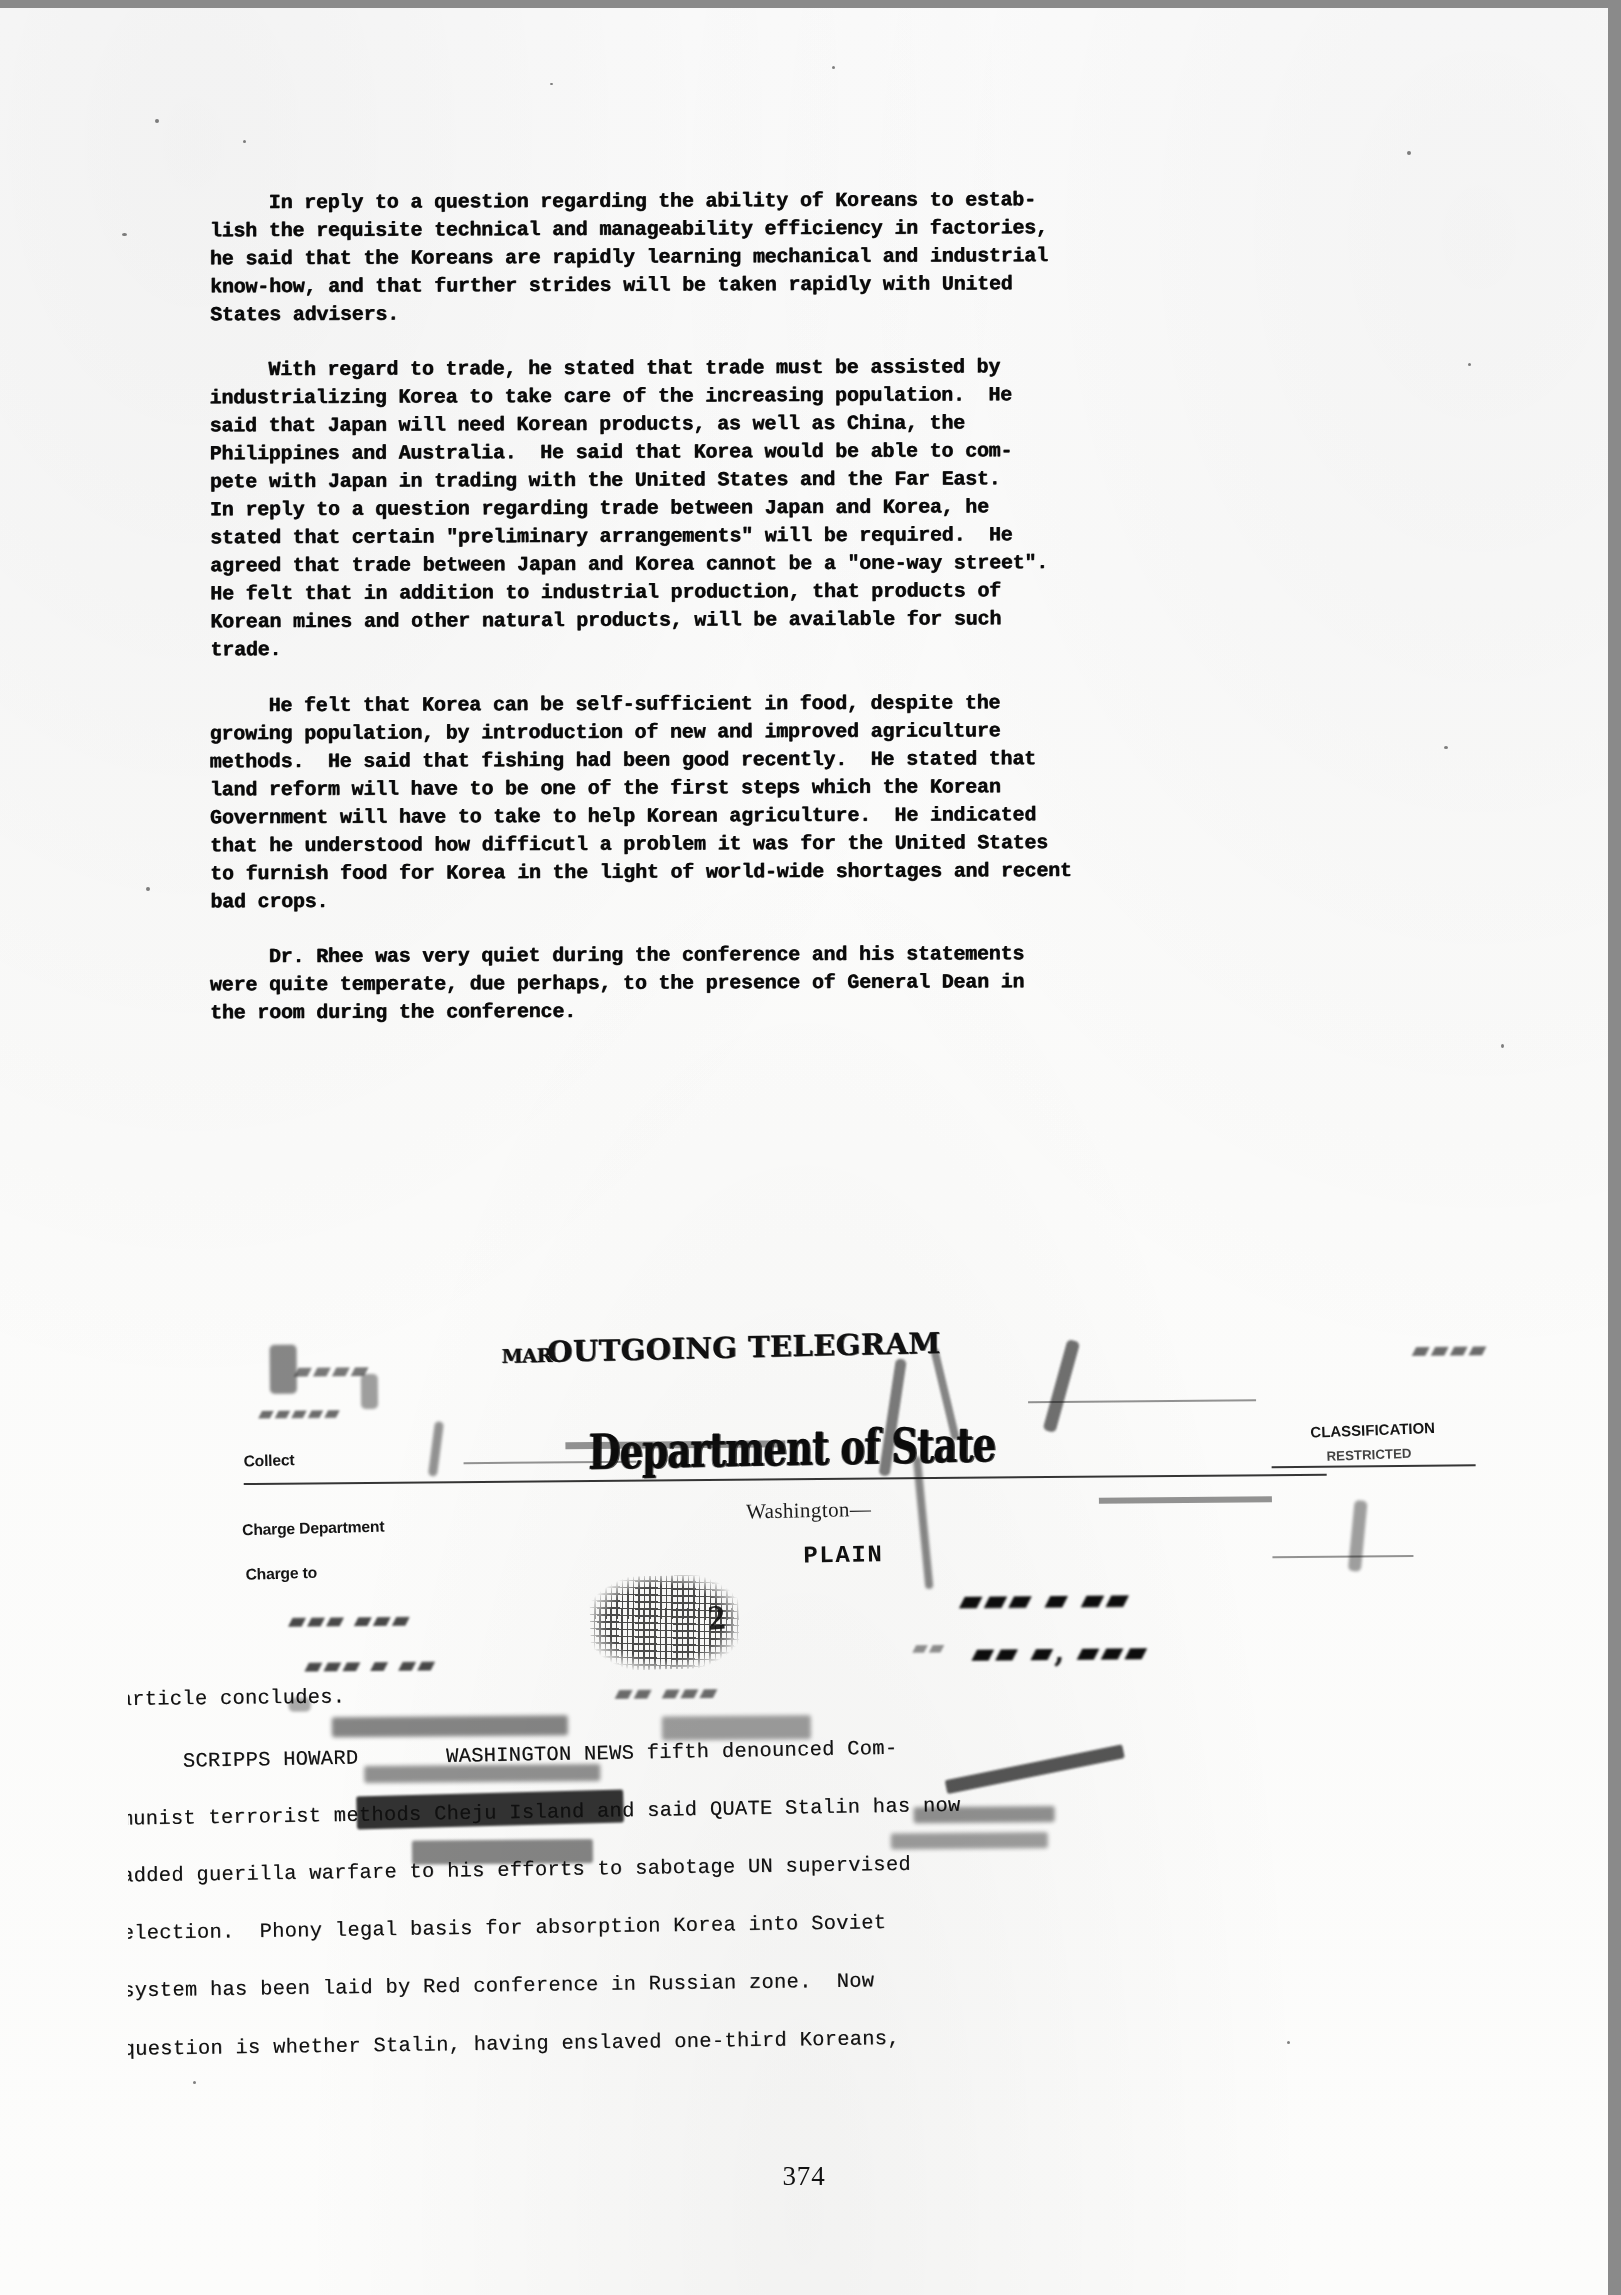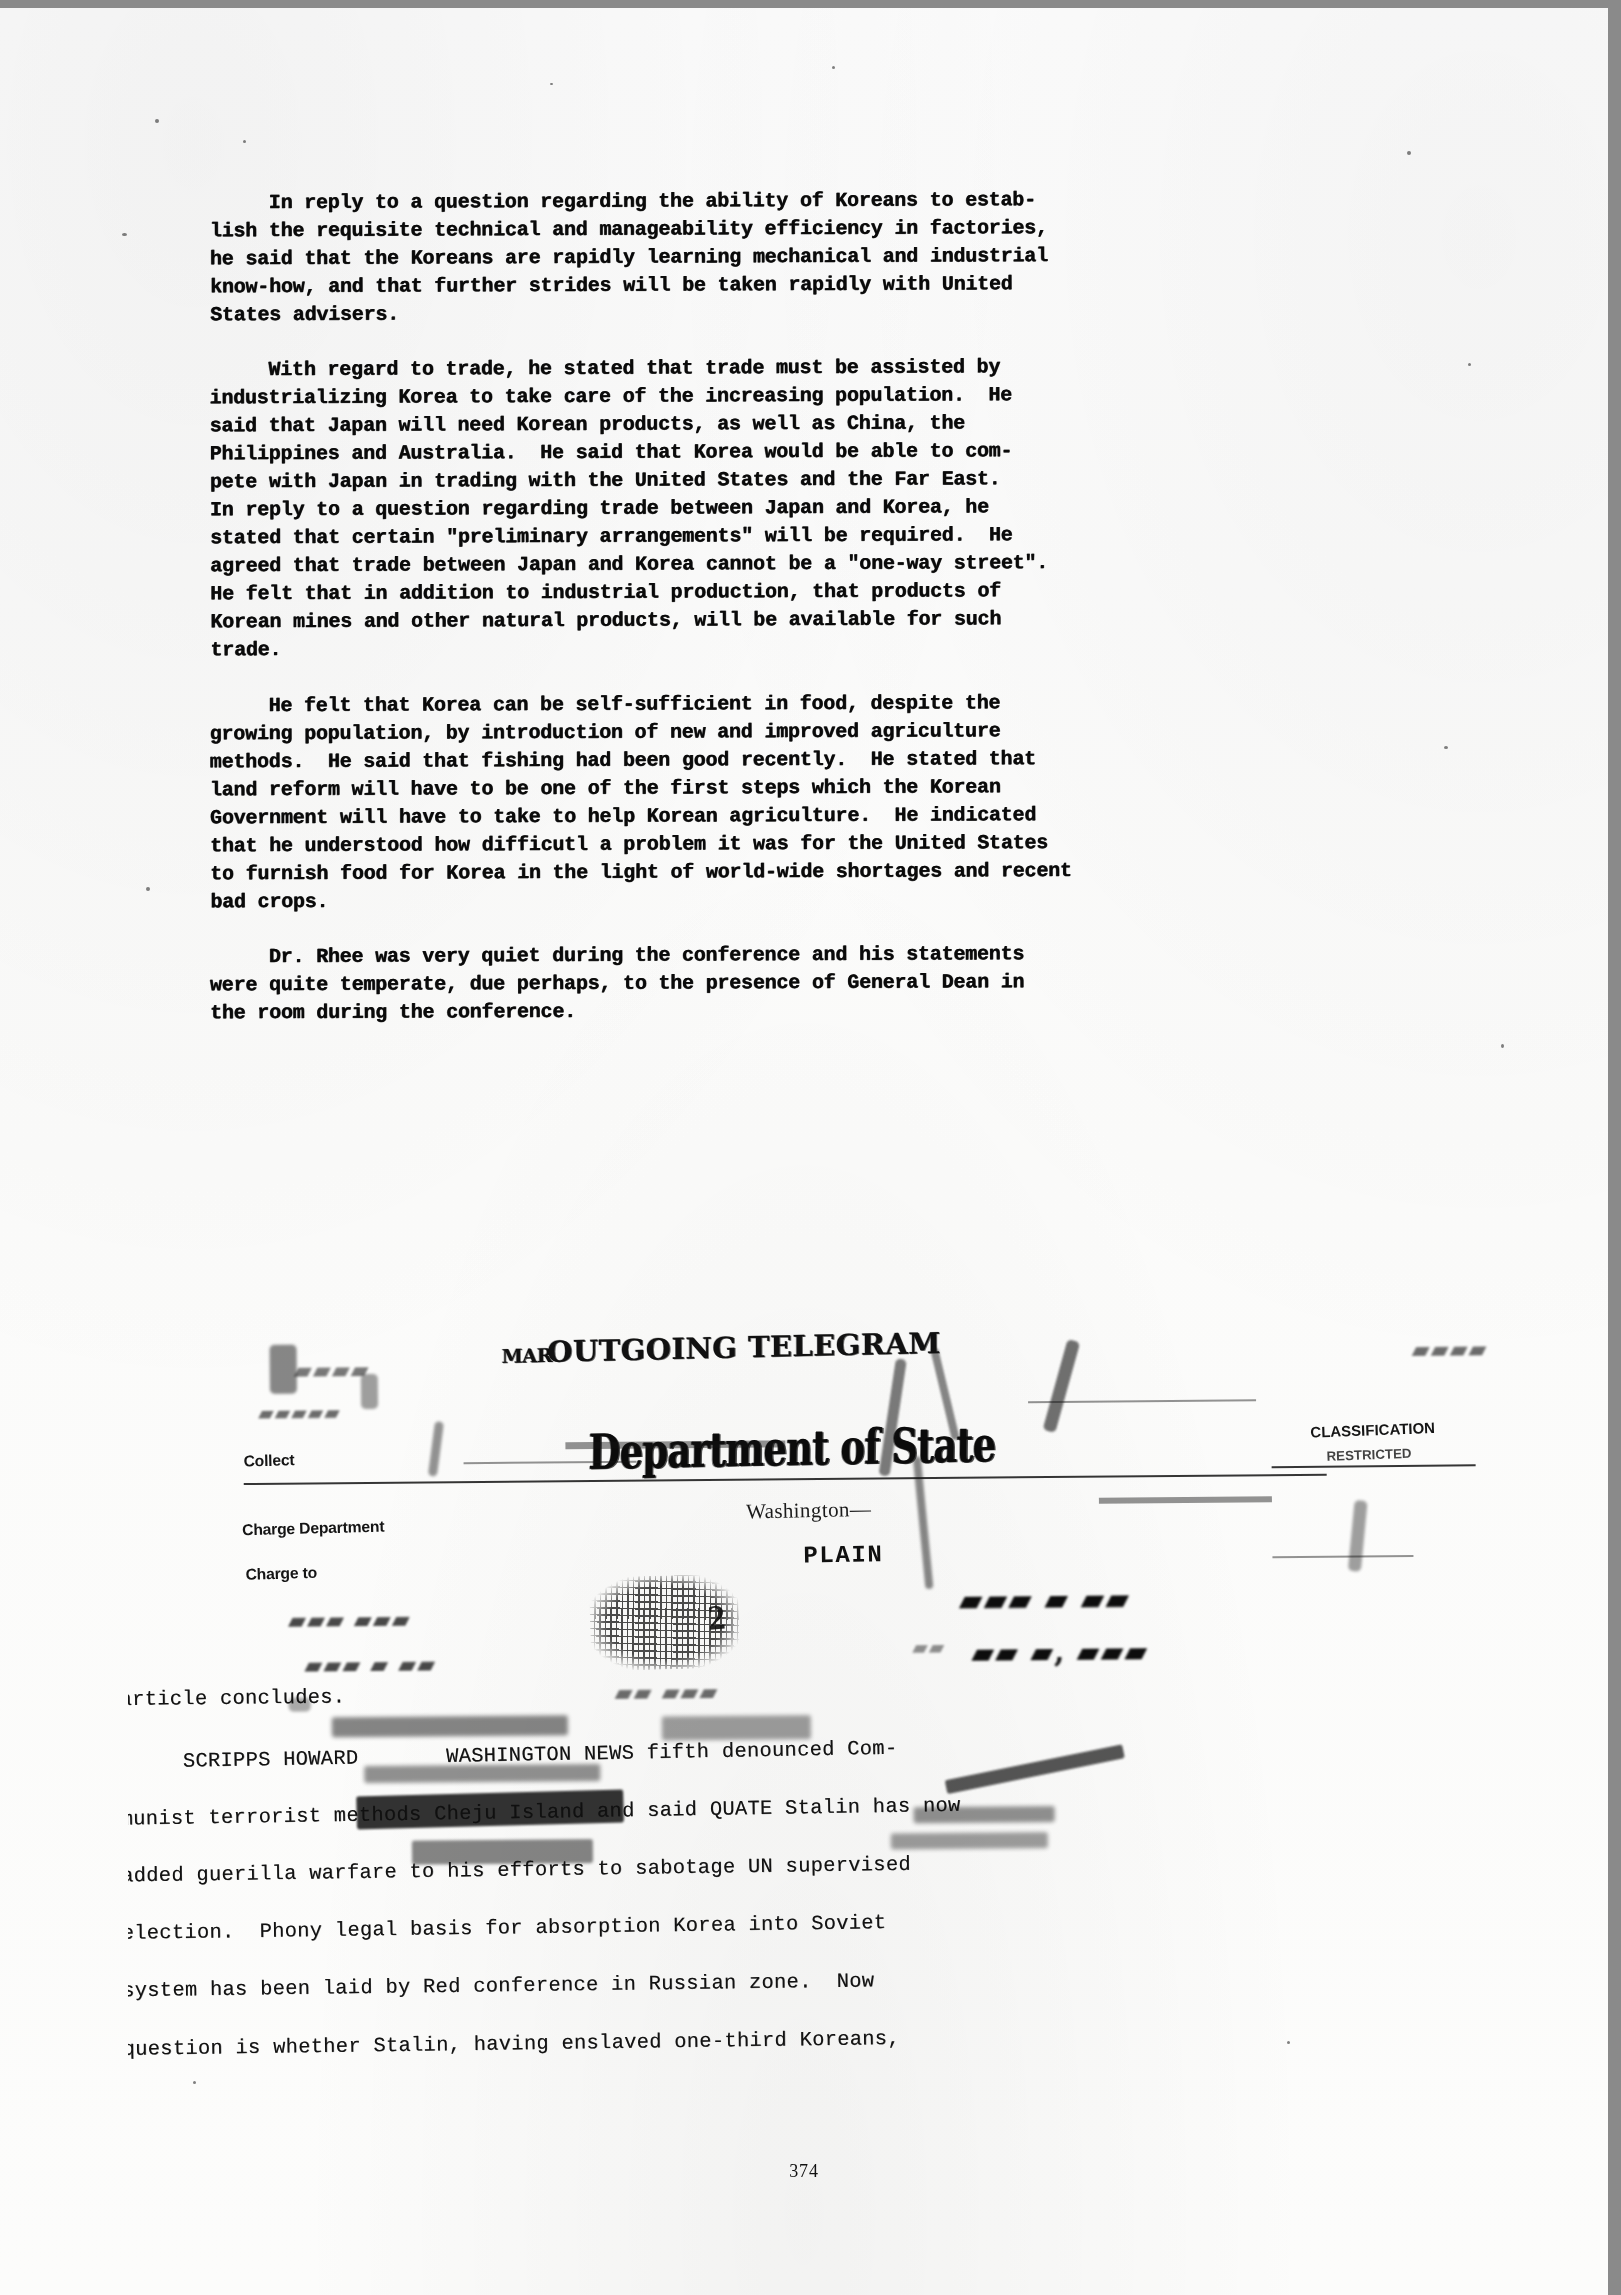--- a/index.html
+++ b/index.html
@@ -246,21 +246,21 @@
   }
 
   
   .folio {
     position: absolute;
     left: 0;
     right: 0;
     top: 2153px;
     text-align: center;
     font-family: "Liberation Serif", serif;
-    font-size: 18px;
+    font-size: 27px;
     color: #111;
     letter-spacing: 0.8px;
   }
 </style>
 </head>
 <body>
 
 <div class="page">
   <div class="scan-tint"></div>
 

